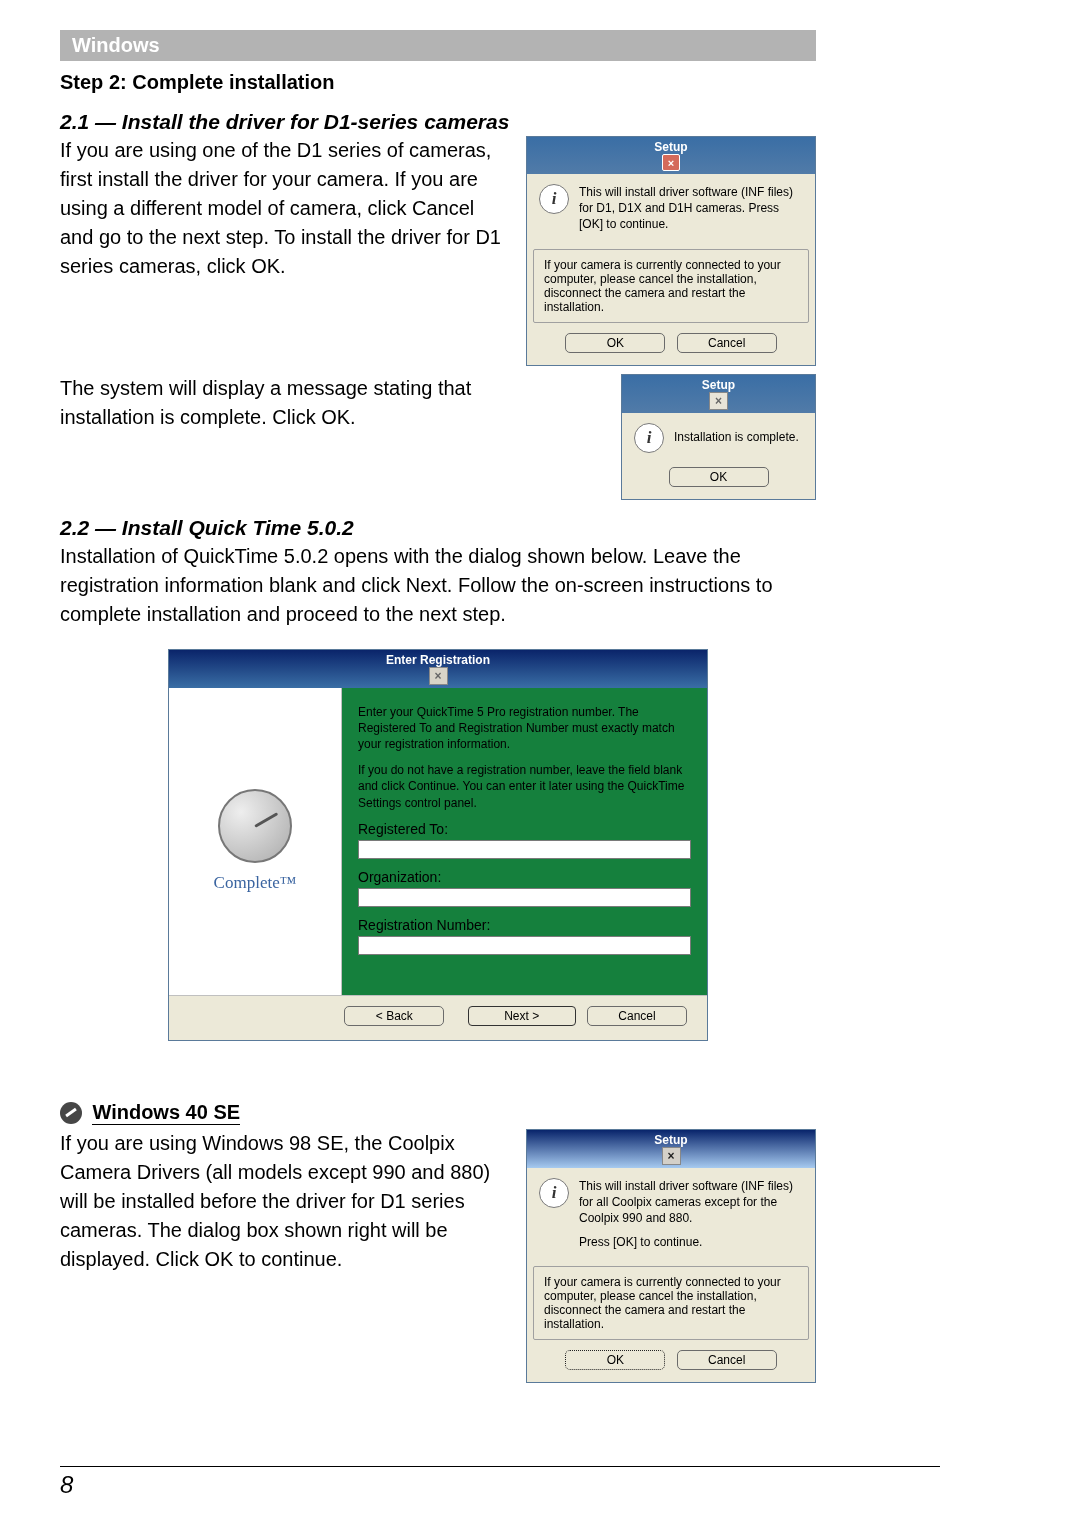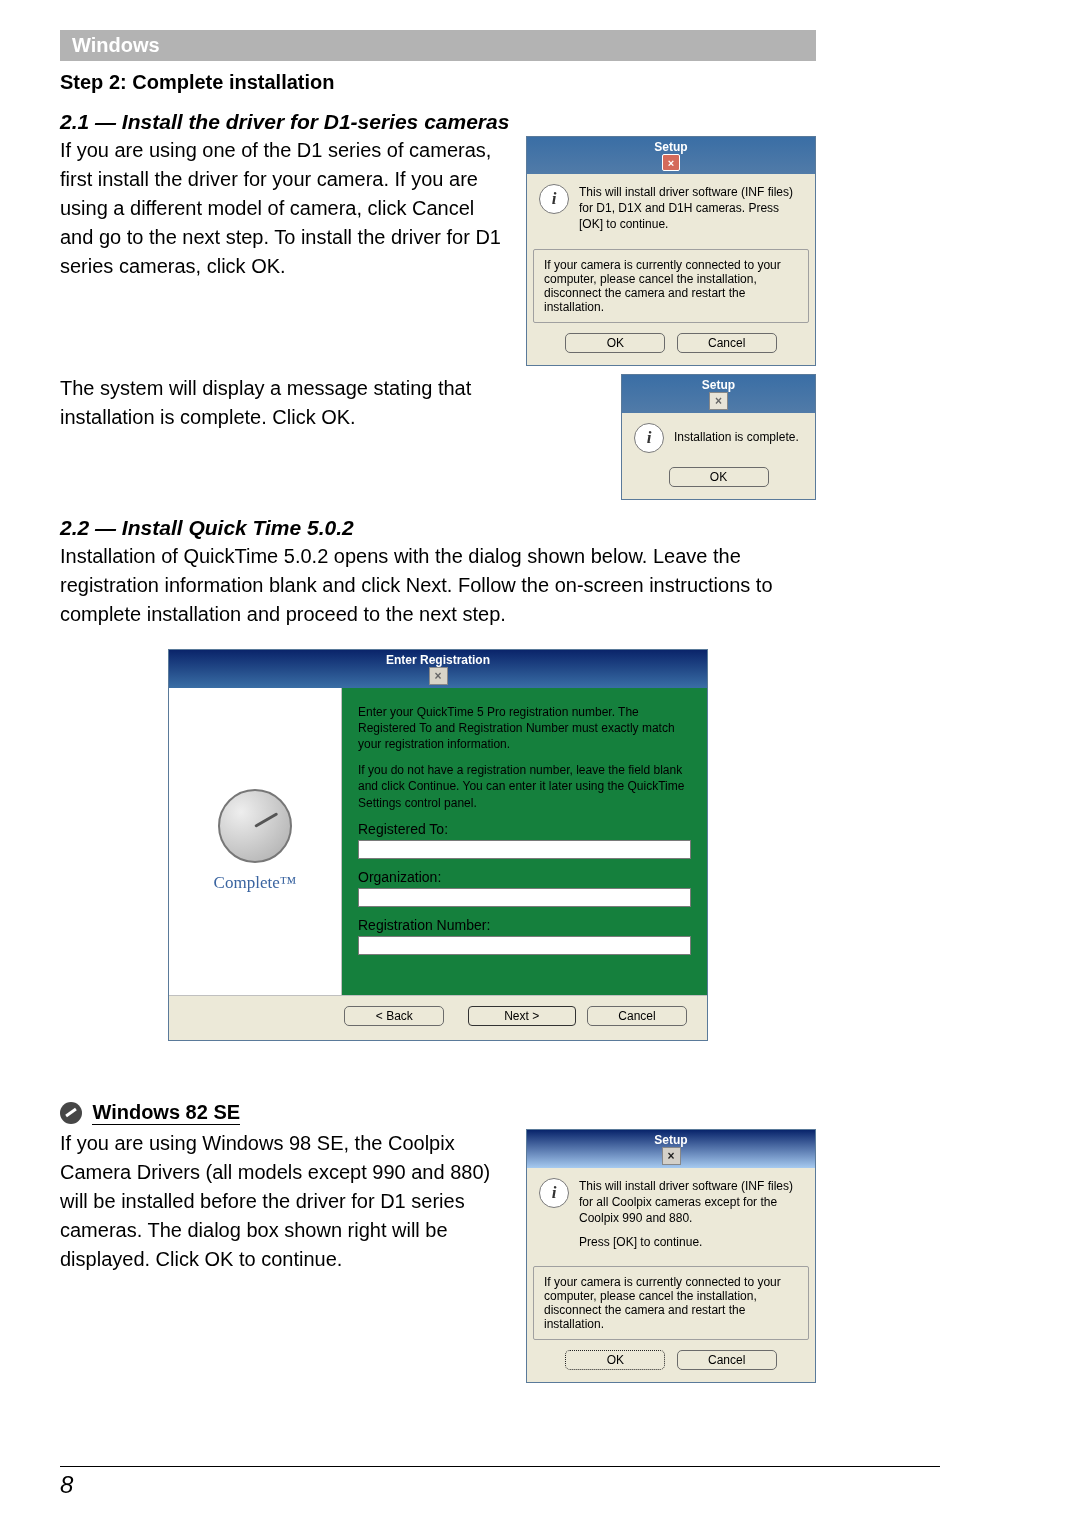--- a/index.html
+++ b/index.html
@@ -265,21 +265,21 @@
     </div>
     <div class="qt-buttons">
       <span class="btn">&lt; Back</span>
       <span class="btn btn-rounded">Next &gt;</span>
       <span class="btn">Cancel</span>
     </div>
   </div>
 
   <div style="margin-top:60px;">
     <span class="pencil-icon"></span>
-    <span class="note-label">Windows 82 SE</span>
+    <span class="note-label">Windows 40 SE</span>
   </div>
   <div class="row" style="margin-top:4px;">
     <div class="col-text">
       <p>If you are using Windows 98 SE, the Coolpix Camera Drivers (all models except 990 and 880) will be installed before the driver for D1 series cameras.  The dialog box shown right will be displayed.  Click OK to continue.</p>
     </div>
 
     <div class="dialog" style="width:290px;">
       <div class="title-bar" style="background:linear-gradient(#08246b,#a6caf0);">
         <span>Setup</span>
         <span class="light-close" style="background:#d4d0c8;color:#222;">×</span>

